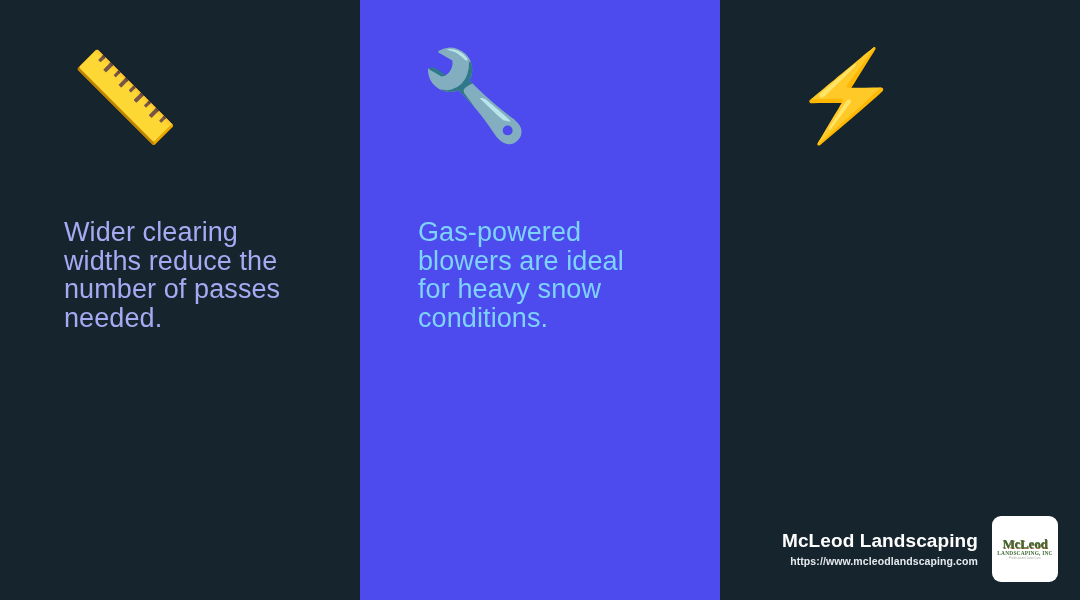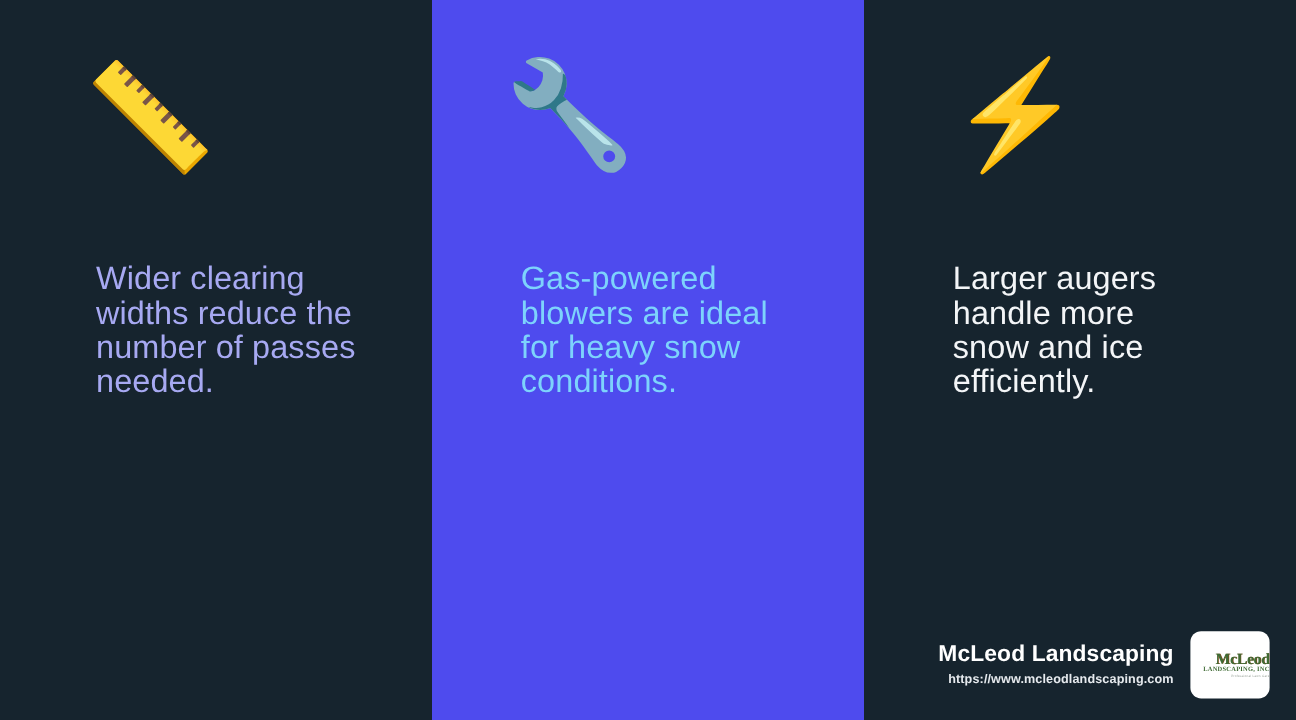--- a/index.html
+++ b/index.html
@@ -51,21 +51,20 @@
   .panel.p0 .panel-icon { transform: translate(6px, 2px); }
   .panel.p1 .panel-icon { transform: translate(2px, 0px); }
   .panel.p2 .panel-icon { transform: translate(14px, 0px); }
 
   .panel-text {
     margin-top: 40px;
     font-size: 27px;
     line-height: 1.06;
     letter-spacing: 0.1px;
     white-space: pre-line;
-    margin-left: 16px;
   }
   .panel.p0 .panel-text { color: #a7a9f2; }
   .panel.p1 .panel-text { color: #7dd3fc; }
   .panel.p2 .panel-text { color: #f3f5f7; }
 
   .footer {
     position: absolute;
     right: 22px;
     bottom: 18px;
     display: flex;
@@ -88,26 +87,26 @@
   }
   .brand-url {
     color: #e6eaee;
     font-size: 10.5px;
     letter-spacing: 0.1px;
     line-height: 1;
     font-weight: bold;
   }
   .logo-badge {
     width: 66px;
-    height: 56px;
+    height: 66px;
     background: #ffffff;
     border-radius: 9px;
     display: flex;
     flex-direction: column;
-    align-items: flex-end;
+    align-items: center;
     justify-content: center;
     gap: 1px;
     overflow: hidden;
   }
   .logo-word {
     font-family: "Liberation Serif", serif;
     font-weight: bold;
     font-size: 13px;
     line-height: 1;
     color: #3f6b34;
@@ -154,24 +153,20 @@
         <div class="panel-text">Gas-powered
 blowers are ideal
 for heavy snow
 conditions.</div>
       </div>
     </div>
 
     <div class="panel p2">
       <div class="panel-inner">
         <span class="panel-icon">⚡</span>
-        <div class="panel-text">Larger augers
-handle more
-snow and ice
-efficiently.</div>
       </div>
     </div>
 
   </div>
 
   <div class="footer">
     <div class="footer-textblock">
       <div class="brand-name">McLeod Landscaping</div>
       <div class="brand-url">https://www.mcleodlandscaping.com</div>
     </div>

